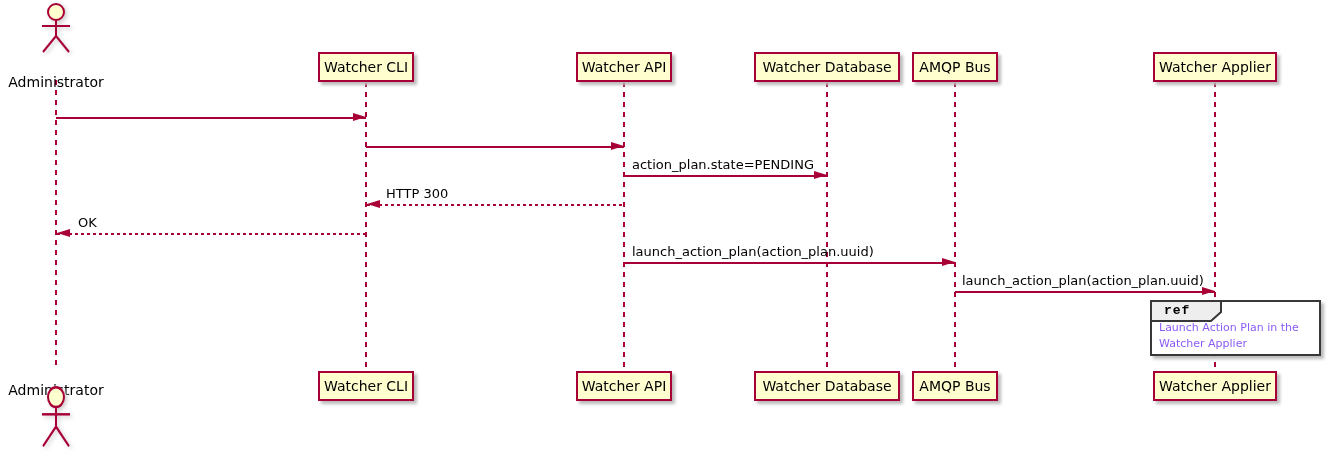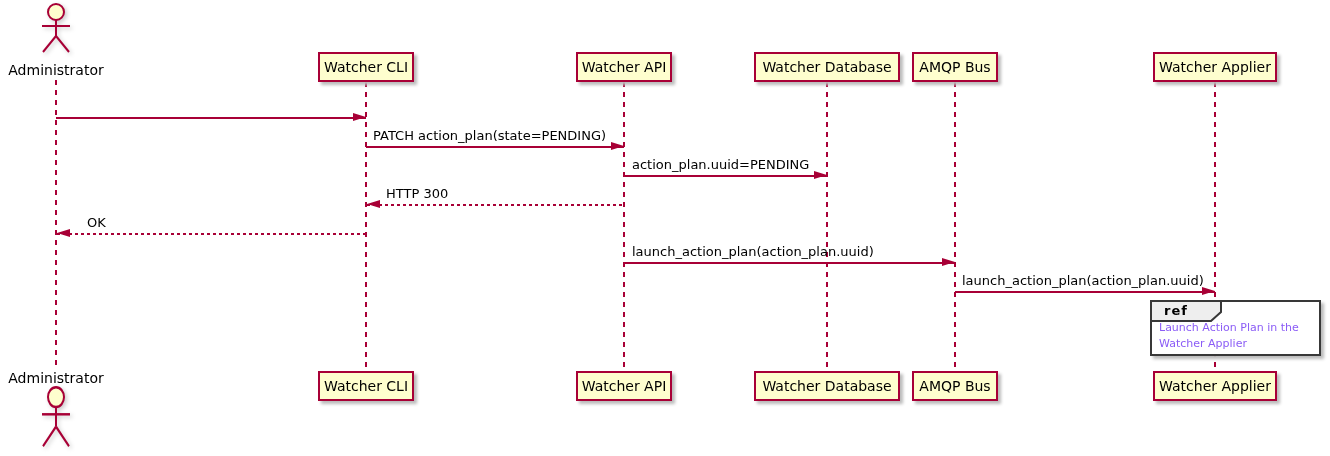--- a/index.html
+++ b/index.html
@@ -28,30 +28,31 @@
     background:repeating-linear-gradient(90deg,#A80036 0 3px,transparent 3px 6px);
   }
   .head-right {
     position:absolute; width:0; height:0;
     border-left:13px solid #A80036; border-top:4.5px solid transparent; border-bottom:4.5px solid transparent;
   }
   .head-left {
     position:absolute; width:0; height:0;
     border-right:13px solid #A80036; border-top:4.5px solid transparent; border-bottom:4.5px solid transparent;
   }
-  .actor-label { position:absolute; font-size:14px; text-align:center; white-space:nowrap; }
+  .actor-label { position:absolute; font-size:14px; text-align:center; white-space:nowrap;margin-top:12px; }
   .actor-svg { position:absolute; filter:drop-shadow(2px 2px 2px #cccccc); }
   .ref-box {
     position:absolute; box-sizing:border-box; background:#ffffff;
     border:2px solid #383838; box-shadow:3px 3px 3px #bbbbbb;
   }
   .ref-tab-svg { position:absolute; left:-2px; top:-2px; }
   .ref-tag {
     position:absolute; left:12px; top:1px; font-size:13px; font-weight:bold; color:#000;
     letter-spacing:1px;
+    font-family:Liberation Mono, monospace;
   }
   .ref-text { position:absolute; left:7px; font-size:11px; white-space:nowrap; color:#8b5cf6; }
 </style>
 </head>
 <body>
 
 <div class="canvas">
 
   <div class="lifeline" style="left:55px;top:80px;height:290px"></div>
   <div class="lifeline" style="left:365px;top:82px;height:289px"></div>
@@ -81,33 +82,32 @@
   <div class="pbox" style="left:912px;top:52px;width:86px">
     <span>AMQP Bus</span>
     </div>
   <div class="pbox" style="left:1153px;top:52px;width:124px">
     <span>Watcher Applier</span>
     </div>
 
   <div class="msg-line-solid" style="left:56px;top:117px;width:310px"></div>
   <div class="head-right" style="left:353px;top:113px"></div>
 
-  <div class="msg-label" style="left:373px;top:129px">PATCH action_plan(state=PENDING)</div>
   <div class="msg-line-solid" style="left:366px;top:146px;width:258px"></div>
   <div class="head-right" style="left:611px;top:142px"></div>
 
-  <div class="msg-label" style="left:632px;top:158px">action_plan.uuid=PENDING</div>
+  <div class="msg-label" style="left:632px;top:158px">action_plan.state=PENDING</div>
   <div class="msg-line-solid" style="left:624px;top:175px;width:203px"></div>
   <div class="head-right" style="left:814px;top:171px"></div>
 
   <div class="msg-label" style="left:386px;top:187px">HTTP 300</div>
   <div class="msg-line-dashed" style="left:367px;top:204px;width:257px"></div>
   <div class="head-left" style="left:367px;top:200px"></div>
 
-  <div class="msg-label" style="left:87px;top:216px">OK</div>
+  <div class="msg-label" style="left:78px;top:216px">OK</div>
   <div class="msg-line-dashed" style="left:57px;top:233px;width:309px"></div>
   <div class="head-left" style="left:57px;top:229px"></div>
 
   <div class="msg-label" style="left:632px;top:245px">launch_action_plan(action_plan.uuid)</div>
   <div class="msg-line-solid" style="left:624px;top:262px;width:331px"></div>
   <div class="head-right" style="left:942px;top:258px"></div>
 
   <div class="msg-label" style="left:962px;top:274px">launch_action_plan(action_plan.uuid)</div>
   <div class="msg-line-solid" style="left:955px;top:291px;width:260px"></div>
   <div class="head-right" style="left:1202px;top:287px"></div>

